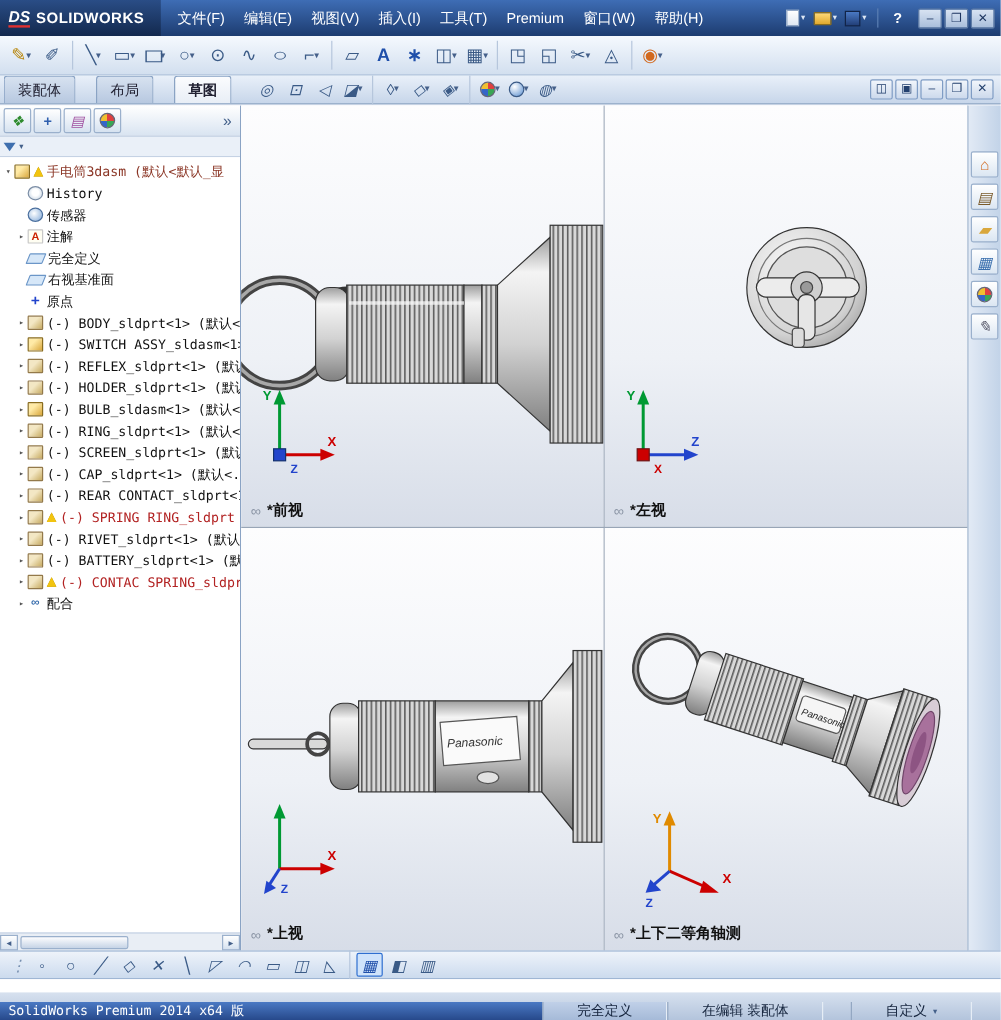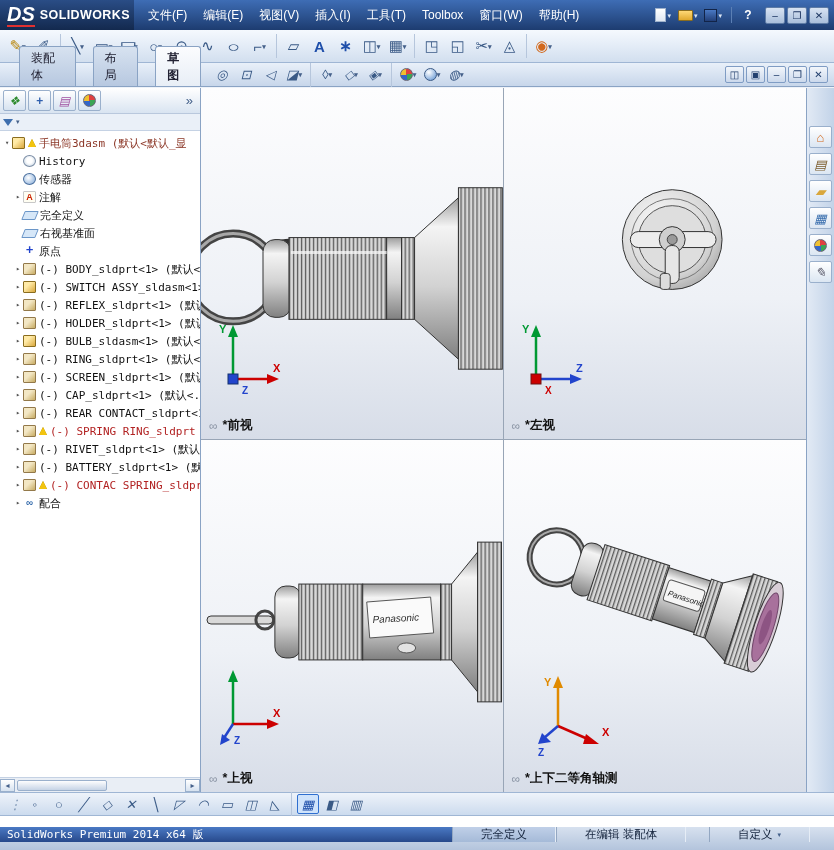--- a/index.html
+++ b/index.html
@@ -3,21 +3,21 @@
 <meta charset="utf-8">
 <style>
   *{margin:0;padding:0;box-sizing:border-box}
   html,body{width:834px;height:850px}
   body{font-family:"Liberation Sans",sans-serif;font-size:12px;background:#fff;position:relative;overflow:hidden}
   .app{position:absolute;inset:0;background:#eef2f8}
 
   
   .titlebar{position:absolute;left:0;top:0;right:0;height:30px;background:linear-gradient(#3e6db5,#1d3c70);display:flex;align-items:center;color:#fff}
   .logo{width:134px;height:30px;background:linear-gradient(#2a4d86,#13294e);display:flex;align-items:center;padding-left:7px;gap:5px;flex:none}
-  .brandmark{font-style:italic;font-weight:bold;font-size:20px;line-height:1;border-bottom:2px solid #e03030;padding-bottom:1px}
+  .brandmark{font-style:italic;font-weight:bold;font-size:13px;line-height:1;border-bottom:2px solid #e03030;padding-bottom:1px}
   .brand{font-weight:bold;font-size:12.5px;letter-spacing:.4px}
   .menus{display:flex;align-items:center;height:100%;margin-left:6px}
   .menu{padding:0 8px;line-height:30px;font-size:12px;cursor:default}
   .tb-quick{display:flex;align-items:center;gap:3px;margin-left:auto;margin-right:8px}
   .qbtn{display:flex;align-items:center;gap:1px;padding:2px 2px;border-radius:2px}
   .ic-page{width:11px;height:14px;background:linear-gradient(#fff,#dfe7f2);border:1px solid #9fb2cc;display:block}
   .ic-folder{width:15px;height:11px;background:linear-gradient(#ffd977,#e0a92e);border:1px solid #8a6d1f;border-radius:1px;display:block}
   .ic-disk{width:13px;height:13px;background:linear-gradient(#4a79c4,#223f78);border:1px solid #122448;display:block}
   .caret{font-size:7px;color:#dce6f4;line-height:1}
   .tsep{width:1px;height:16px;background:#5b7fb4;margin:0 4px}
@@ -31,21 +31,21 @@
   .tbtn .caret{color:#45608a}
   .tbtn.orange i{color:#d2691e}
   .tbtn.blue i{color:#1f4faa;font-weight:bold}
   .tbtn.first i{color:#b8860b}
   .tbtn i{font-style:normal}
   .tbtn i.wide{display:inline-block;transform:scaleX(1.45)}
   .sep{width:1px;height:24px;background:#b6c6dc;margin:0 3px;flex:none}
 
   
   .row3{position:absolute;left:0;top:63px;right:0;height:24px;background:linear-gradient(#e9f0f9,#c7d6ea);border-bottom:1px solid #8aa3c4;display:flex}
-  .tabs{width:201px;display:flex;align-items:flex-end;padding-left:19px;gap:17px;flex:none}
+  .tabs{width:201px;display:flex;align-items:flex-end;padding-left:3px;gap:17px;flex:none}
   .tab{padding:3px 11px 2px;font-size:12px;background:linear-gradient(#d7e2f0,#b7c8e0);border:1px solid #8aa3c4;border-bottom:none;border-radius:3px 3px 0 0;color:#223}
   .tab.active{background:linear-gradient(#fbfcfe,#e8eef6);font-weight:bold}
   .hud{flex:1;display:flex;align-items:center;gap:2px;padding-left:10px}
   .hbtn{height:20px;min-width:22px;display:flex;align-items:center;justify-content:center;color:#3a5a86;font-size:13px;border-radius:2px;padding:0 1px}
   .hbtn .caret{color:#45608a}
   .ball{width:13px;height:13px;border-radius:50%;background:conic-gradient(#e04040 0 25%,#3aa655 25% 50%,#3566c8 50% 75%,#f0c030 75% 100%);border:1px solid #667;display:block}
   .ball2{width:13px;height:13px;border-radius:50%;background:radial-gradient(circle at 35% 30%,#fff,#5a8fd0);border:1px solid #3a5a86;display:block}
   .docctl{display:flex;align-items:center;gap:2px;padding-right:6px}
   .dbtn{width:19px;height:17px;background:linear-gradient(#f2f6fb,#ccd9ec);border:1px solid #7f9cc4;border-radius:2px;color:#23406e;font-size:10px;line-height:15px;text-align:center}
 
@@ -101,21 +101,21 @@
   .tp-home{color:#d2691e}.tp-lib{color:#7a5a2a}.tp-fold{color:#d9a73c}.tp-pal{color:#3a6fae}.tp-prop{color:#556}
 
   
   .bottombar{position:absolute;left:0;right:0;bottom:34px;height:24px;background:linear-gradient(#eef3fa,#ccdbee);border-top:1px solid #9fb6d4;border-bottom:1px solid #9fb6d4;display:flex;align-items:center;gap:2px;padding-left:8px}
   .bbtn{height:20px;min-width:22px;display:flex;align-items:center;justify-content:center;color:#3a5a86;font-size:13px;border-radius:2px}
   .bbtn.active{background:#cfe3fb;border:1px solid #2f6fd0;color:#1f4faa}
   .bbtn.handle{color:#7890b0;min-width:14px}
 
   
   .gap{position:absolute;left:0;right:0;bottom:20px;height:14px;background:#fff}
-  .statusbar{position:absolute;left:0;right:0;bottom:0;height:23px;display:flex;font-size:11.5px;background:linear-gradient(#d7e1ef,#b3c4dc);align-items:flex-start}
+  .statusbar{position:absolute;left:0;right:0;bottom:0;height:23px;display:flex;font-size:11.5px;background:linear-gradient(#d7e1ef,#b3c4dc);align-items:flex-end}
   .sb-left{width:452px;flex:none;background:linear-gradient(#4a79c4,#27498b);color:#fff;display:flex;align-items:center;padding-left:7px;font-family:"DejaVu Sans Mono",monospace;font-size:11px}
   .sb-seg{display:flex;align-items:center;padding:0 28px;border-left:1px solid #93a7c2;border-right:1px solid #e6edf6;color:#14233c}
   .sb-defined{background:linear-gradient(#c0d0e8,#a5bad8)}
   .sb-space{flex:1}
   .sb-custom{gap:5px}
   .sb-end{width:24px;border-left:1px solid #93a7c2;background:linear-gradient(#c9d6ea,#aabfda)}
 </style>
 </head>
 <body>
 
@@ -125,21 +125,21 @@
     <div class="logo">
       <span class="brandmark">DS</span>
       <span class="brand">SOLIDWORKS</span>
     </div>
     <div class="menus">
       <span class="menu">文件(F)</span>
       <span class="menu">编辑(E)</span>
       <span class="menu">视图(V)</span>
       <span class="menu">插入(I)</span>
       <span class="menu">工具(T)</span>
-      <span class="menu">Toolbox</span>
+      <span class="menu">Premium</span>
       <span class="menu">窗口(W)</span>
       <span class="menu">帮助(H)</span>
     </div>
     <div class="tb-quick">
       <span class="qbtn">
           <span class="ic-page"></span>
           <span class="caret">▾</span>
         </span>
       <span class="qbtn">
           <span class="ic-folder"></span>

